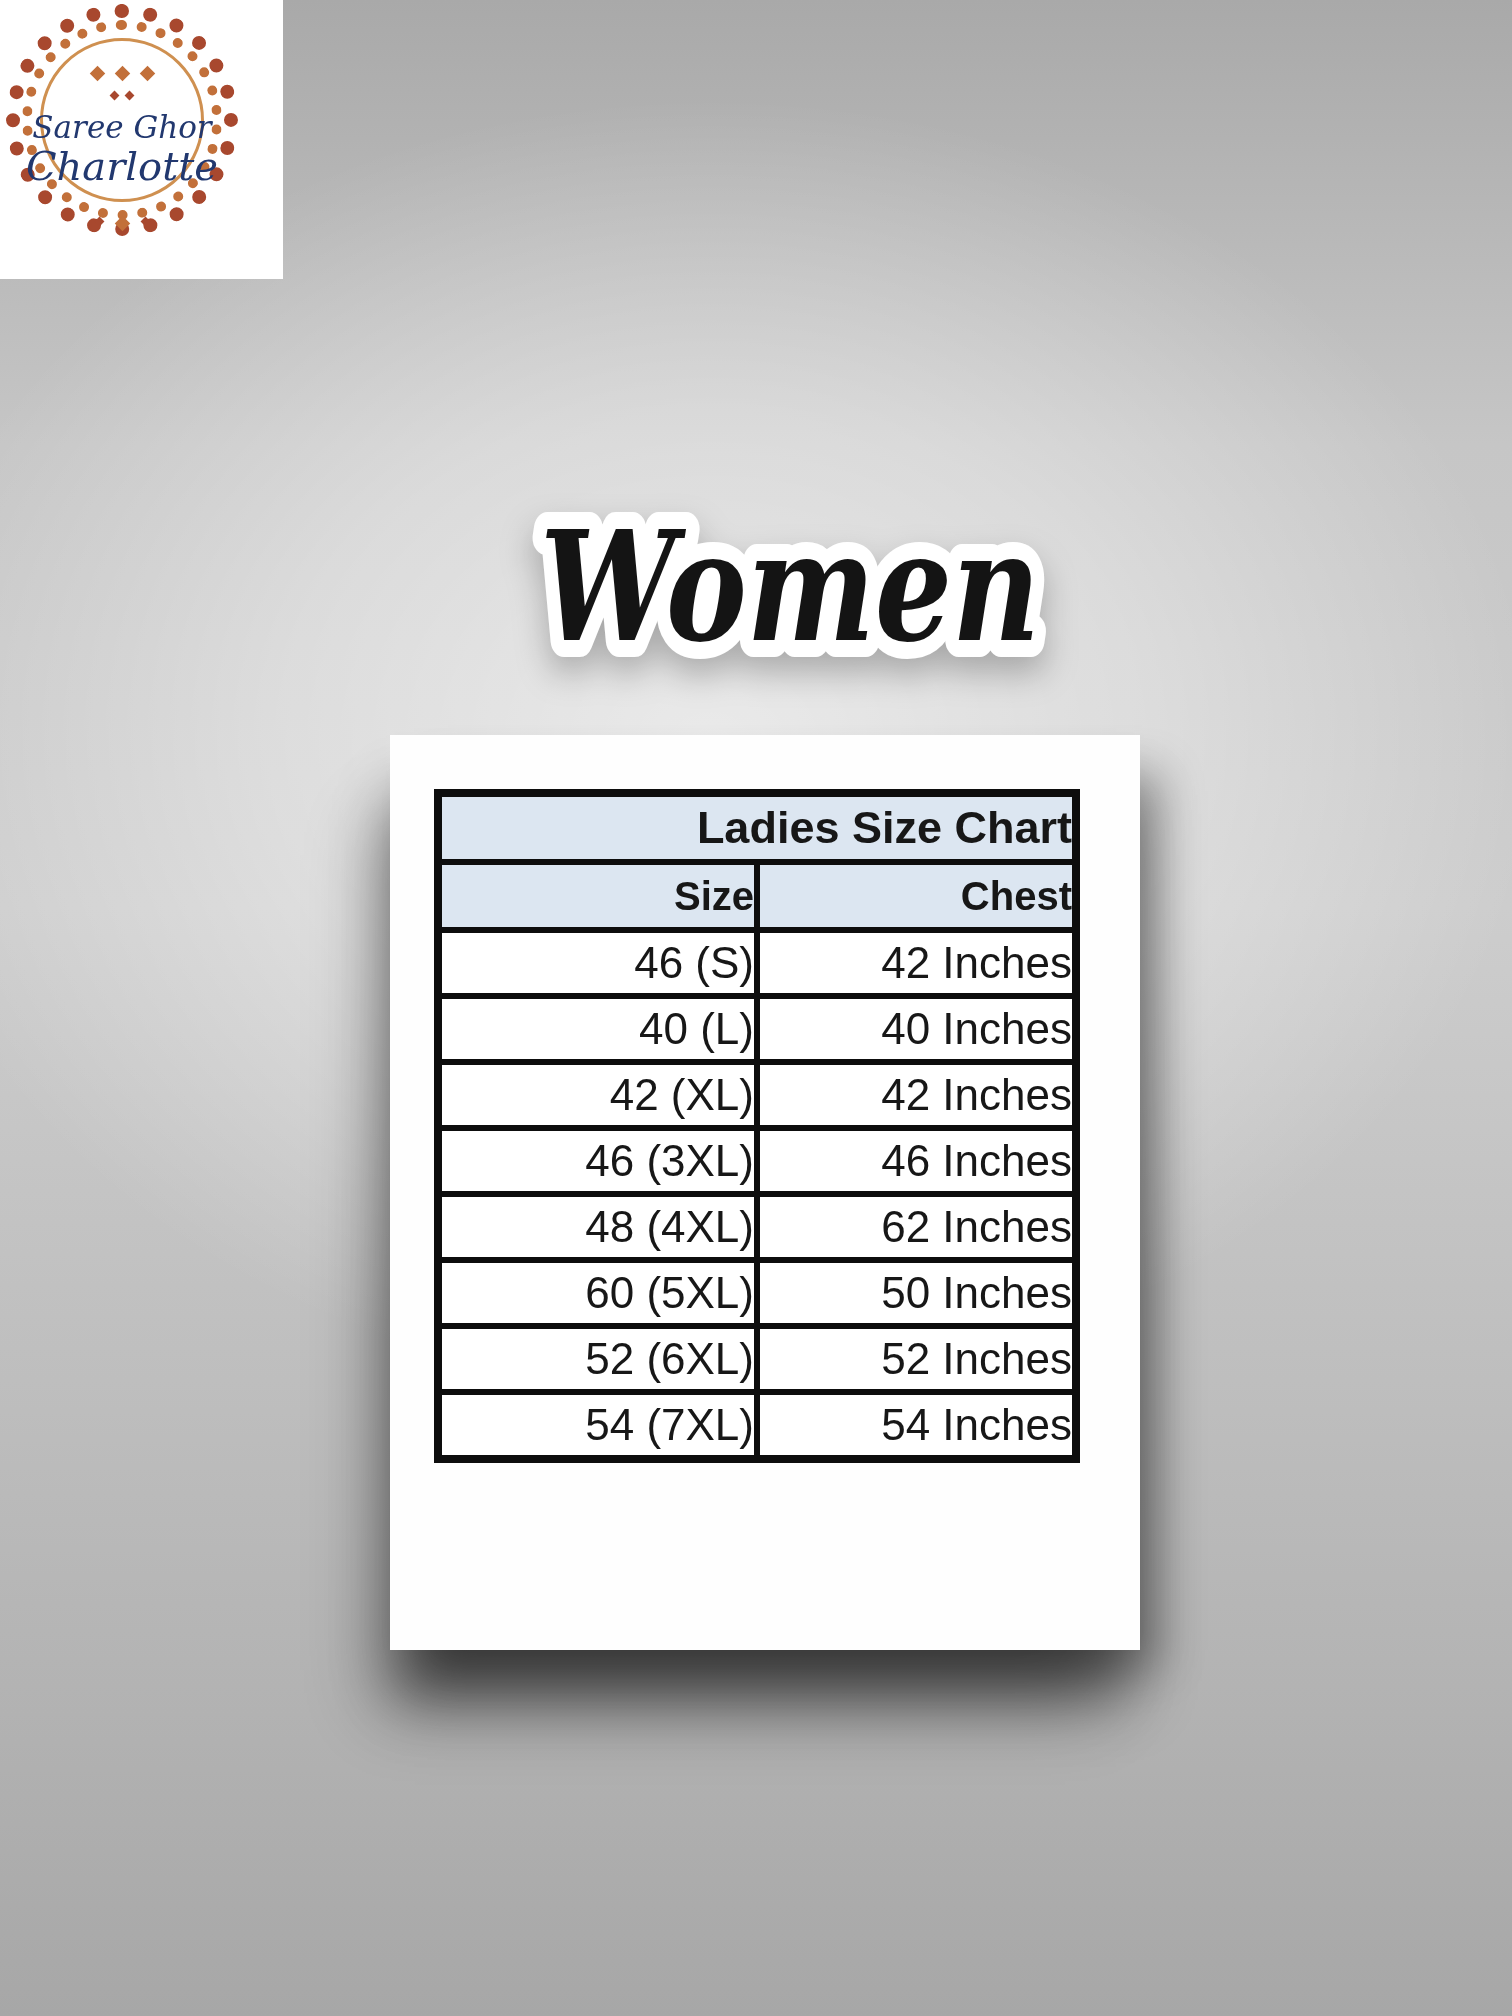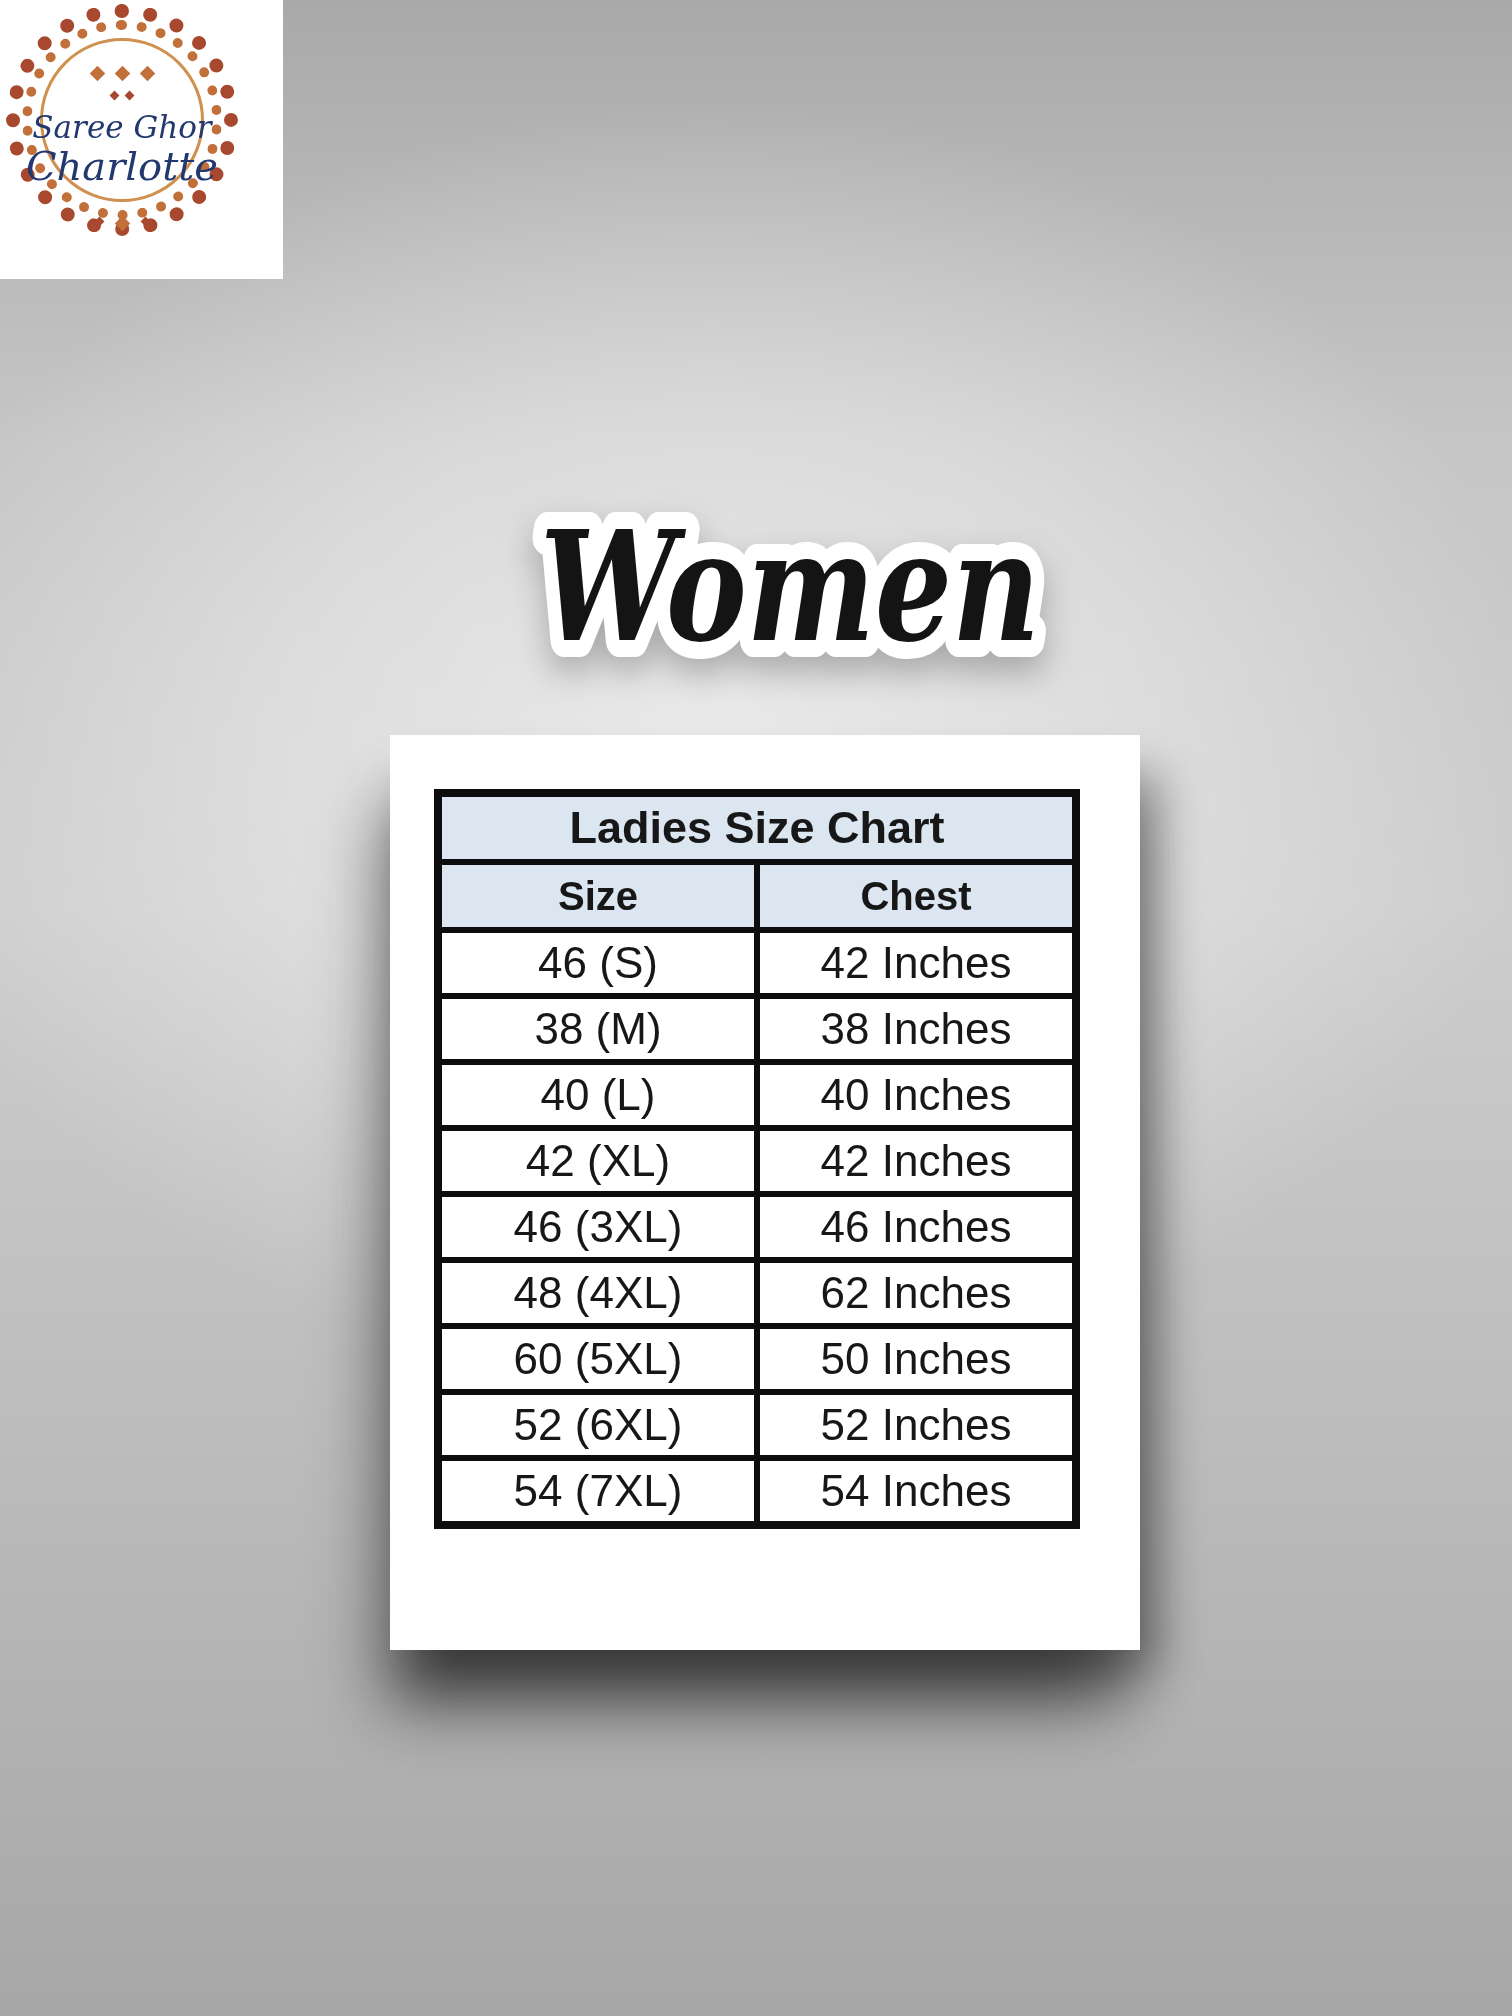--- a/index.html
+++ b/index.html
@@ -57,21 +57,21 @@
       -25px 70px 70px -15px rgba(0,0,0,0.30);
   }
   table.size-chart{
     position:absolute;left:44px;top:54px;width:646px;
     border-collapse:collapse;table-layout:fixed;
     border:8px solid var(--table_border);
     background:#ffffff;
   }
   table.size-chart th, table.size-chart td{
     border:6px solid var(--table_border);
-    text-align:center;vertical-align:middle;padding:0;
+    text-align:right;vertical-align:middle;padding:0;
     color:var(--table_text);
     font-family:"Liberation Sans", sans-serif;
   }
   .title-cell{height:62px;background:var(--header_bg);font-size:45px;font-weight:bold;letter-spacing:0px;}
   .col-head{height:62px;background:var(--header_bg);font-size:40px;font-weight:bold;}
   table.size-chart td{height:60px;font-size:44px;font-weight:normal;}
 </style>
 </head>
 <body>
 
@@ -116,24 +116,20 @@
           <th class="col-head">Size</th>
           <th class="col-head">Chest</th>
         </tr>
       </thead>
       <tbody>
         <tr>
           <td>46 (S)</td>
           <td>42 Inches</td>
         </tr>
         <tr>
-          <td>38 (M)</td>
-          <td>38 Inches</td>
-        </tr>
-        <tr>
           <td>40 (L)</td>
           <td>40 Inches</td>
         </tr>
         <tr>
           <td>42 (XL)</td>
           <td>42 Inches</td>
         </tr>
         <tr>
           <td>46 (3XL)</td>
           <td>46 Inches</td>

